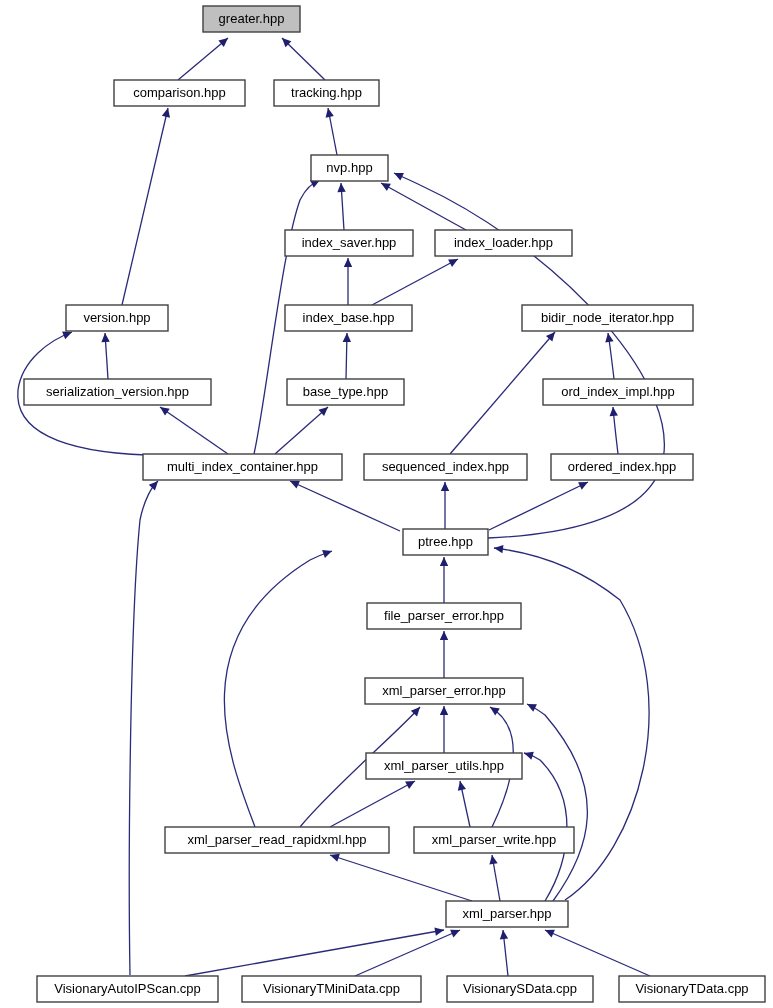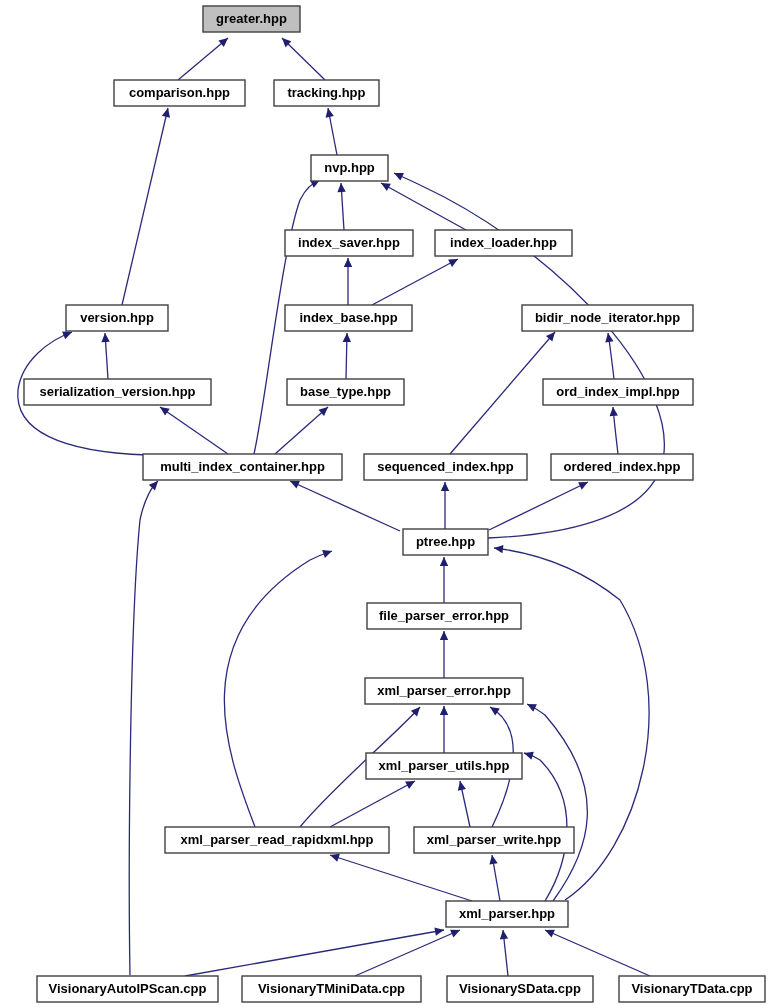--- a/index.html
+++ b/index.html
@@ -10,21 +10,20 @@
   body {
     width: 773px;
     height: 1008px;
     font-family: "Liberation Sans", sans-serif;
     overflow: hidden;
   }
   #graph-root {
     position: relative;
     width: 707px;
     height: 1008px;
-    font-weight: bold;
   }
   svg.graph-canvas {
     position: absolute;
     left: 0;
     top: 0;
     width: 773px;
     height: 1008px;
   }
   .node-box {
     fill: #ffffff;

